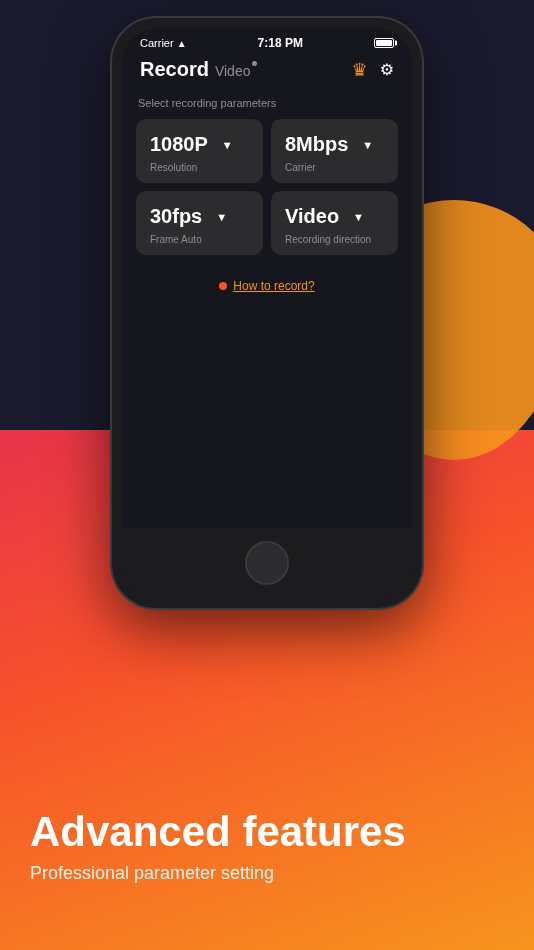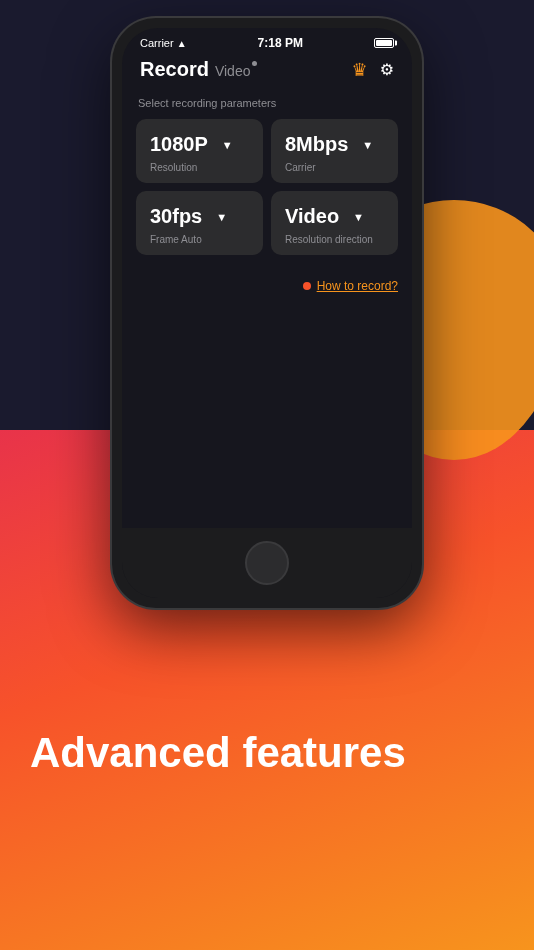--- a/index.html
+++ b/index.html
@@ -223,21 +223,21 @@
     .param-label {
       font-size: 10px;
       color: #8e8e93;
       font-weight: 400;
     }
 
     
     .how-to-link {
       display: flex;
       align-items: center;
-      justify-content: flex-end;
+      justify-content: center;
       gap: 6px;
       padding: 16px 0 12px;
     }
     .record-dot {
       width: 8px;
       height: 8px;
       background: #f7522a;
       border-radius: 50%;
     }
     .how-to-text {
@@ -276,27 +276,28 @@
       width: 44px;
       height: 44px;
       border-radius: 50%;
       border: 2px solid #3a3a3c;
       background: #2c2c2e;
     }
 
     
     .bottom-text {
       position: absolute;
-      bottom: 0;
+      bottom: 16px;
       left: 0;
       width: 100%;
       height: 220px;
       z-index: 5;
       display: flex;
       flex-direction: column;
+      justify-content: flex-end;
       padding: 0 30px 50px;
     }
 
     .advanced-title {
       font-size: 42px;
       font-weight: 700;
       color: white;
       line-height: 1.1;
       margin-bottom: 8px;
     }
@@ -372,21 +373,21 @@
               <span class="dropdown-arrow">▼</span>
             </div>
             <span class="param-label">Frame Auto</span>
           </div>
 
           <div class="param-card">
             <div class="param-value-row">
               <span class="param-value">Video</span>
               <span class="dropdown-arrow">▼</span>
             </div>
-            <span class="param-label">Resolution direction</span>
+            <span class="param-label">Recording direction</span>
           </div>
 
         </div>
 
         
         <div class="how-to-link">
           <div class="record-dot"></div>
           <span class="how-to-text">How to record?</span>
         </div>
 
@@ -397,13 +398,14 @@
       <div class="home-button-area">
         <div class="home-button"></div>
       </div>
 
     </div>
   </div>
 </div>
 
 <div class="bottom-text">
   <div class="advanced-title">Advanced features</div>
+  <div class="advanced-subtitle">Professional parameter setting</div>
 </div>
 
 </body></html>

